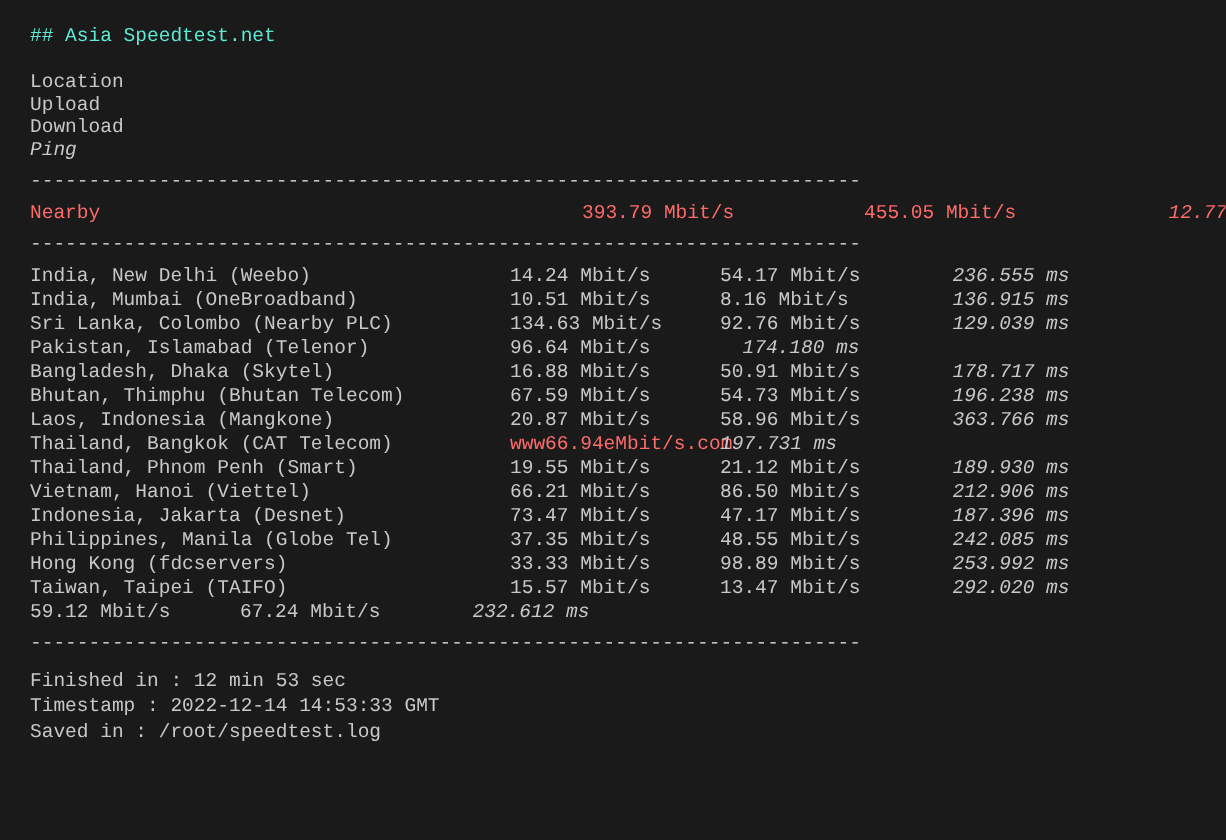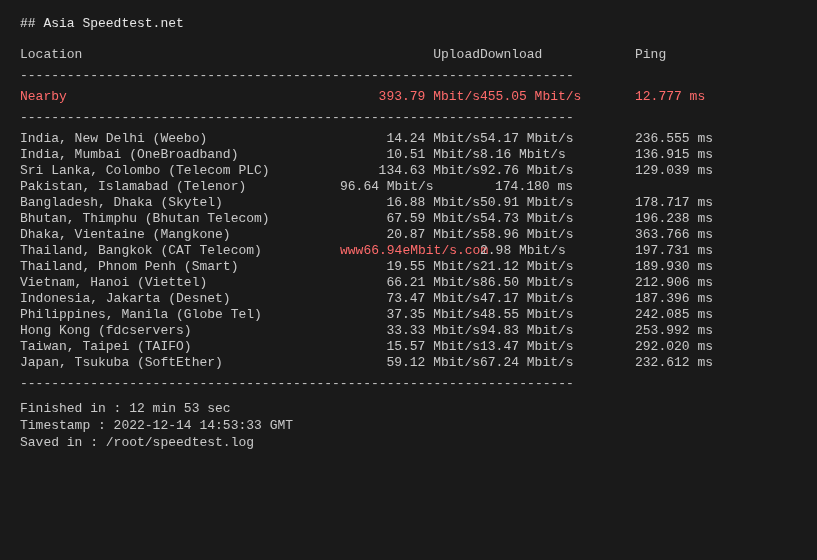--- a/index.html
+++ b/index.html
@@ -10,54 +10,56 @@
     body {
       background-color: #1a1a1a;
       color: #c8c8c8;
       font-family: 'Courier New', Courier, monospace;
       font-size: 13px;
       padding: 16px 20px;
       width: 817px;
       min-height: 560px;
     }
     .title {
-      color: #e5e5e5;
+      color: #5eead4;
       margin-bottom: 16px;
     }
     .divider {
       color: #c8c8c8;
       margin: 6px 0;
     }
     .header-row {
       display: flex;
       margin-bottom: 4px;
+      flex-direction: column;
     }
     .data-row {
       display: flex;
       margin: 1px 0;
     }
     .col-location {
       width: 320px;
       flex-shrink: 0;
     }
     .col-upload {
       width: 140px;
       flex-shrink: 0;
-      text-align: right;
     }
     .col-download {
       width: 155px;
       flex-shrink: 0;
     }
     .col-ping {
       width: 120px;
       flex-shrink: 0;
+      font-style: italic;
     }
     .nearby-row {
       color: #ff6b6b;
+      gap: 48px;
     }
     .footer {
       margin-top: 10px;
     }
     .footer-line {
       margin: 2px 0;
     }
   </style>
 </head>
 <body>
@@ -89,21 +91,21 @@
       <span class="col-download">54.17 Mbit/s</span>
       <span class="col-ping">236.555 ms</span>
     </div>
     <div class="data-row">
       <span class="col-location">India, Mumbai (OneBroadband)</span>
       <span class="col-upload">10.51 Mbit/s</span>
       <span class="col-download">8.16 Mbit/s</span>
       <span class="col-ping">136.915 ms</span>
     </div>
     <div class="data-row">
-      <span class="col-location">Sri Lanka, Colombo (Telecom PLC)</span>
+      <span class="col-location">Sri Lanka, Colombo (Nearby PLC)</span>
       <span class="col-upload">134.63 Mbit/s</span>
       <span class="col-download">92.76 Mbit/s</span>
       <span class="col-ping">129.039 ms</span>
     </div>
     <div class="data-row">
       <span class="col-location">Pakistan, Islamabad (Telenor)</span>
       <span class="col-download">96.64 Mbit/s</span>
       <span class="col-ping">174.180 ms</span>
     </div>
     <div class="data-row">
@@ -112,29 +114,28 @@
       <span class="col-download">50.91 Mbit/s</span>
       <span class="col-ping">178.717 ms</span>
     </div>
     <div class="data-row">
       <span class="col-location">Bhutan, Thimphu (Bhutan Telecom)</span>
       <span class="col-upload">67.59 Mbit/s</span>
       <span class="col-download">54.73 Mbit/s</span>
       <span class="col-ping">196.238 ms</span>
     </div>
     <div class="data-row">
-      <span class="col-location">Dhaka, Vientaine (Mangkone)</span>
+      <span class="col-location">Laos, Indonesia (Mangkone)</span>
       <span class="col-upload">20.87 Mbit/s</span>
       <span class="col-download">58.96 Mbit/s</span>
       <span class="col-ping">363.766 ms</span>
     </div>
     <div class="data-row">
       <span class="col-location">Thailand, Bangkok (CAT Telecom)</span>
       <span class="col-upload" style="color: rgb(255, 107, 107);">www66.94eMbit/s.com</span>
-      <span class="col-download">2.98 Mbit/s</span>
       <span class="col-ping">197.731 ms</span>
     </div>
     <div class="data-row">
       <span class="col-location">Thailand, Phnom Penh (Smart)</span>
       <span class="col-upload">19.55 Mbit/s</span>
       <span class="col-download">21.12 Mbit/s</span>
       <span class="col-ping">189.930 ms</span>
     </div>
     <div class="data-row">
       <span class="col-location">Vietnam, Hanoi (Viettel)</span>
@@ -150,31 +151,30 @@
     </div>
     <div class="data-row">
       <span class="col-location">Philippines, Manila (Globe Tel)</span>
       <span class="col-upload">37.35 Mbit/s</span>
       <span class="col-download">48.55 Mbit/s</span>
       <span class="col-ping">242.085 ms</span>
     </div>
     <div class="data-row">
       <span class="col-location">Hong Kong (fdcservers)</span>
       <span class="col-upload">33.33 Mbit/s</span>
-      <span class="col-download">94.83 Mbit/s</span>
+      <span class="col-download">98.89 Mbit/s</span>
       <span class="col-ping">253.992 ms</span>
     </div>
     <div class="data-row">
       <span class="col-location">Taiwan, Taipei (TAIFO)</span>
       <span class="col-upload">15.57 Mbit/s</span>
       <span class="col-download">13.47 Mbit/s</span>
       <span class="col-ping">292.020 ms</span>
     </div>
     <div class="data-row">
-      <span class="col-location">Japan, Tsukuba (SoftEther)</span>
       <span class="col-upload">59.12 Mbit/s</span>
       <span class="col-download">67.24 Mbit/s</span>
       <span class="col-ping">232.612 ms</span>
     </div>
   </div>
 
 <div class="divider">-----------------------------------------------------------------------</div>
 
 <div class="footer">
   <div class="footer-line">Finished in : 12 min 53 sec</div>

